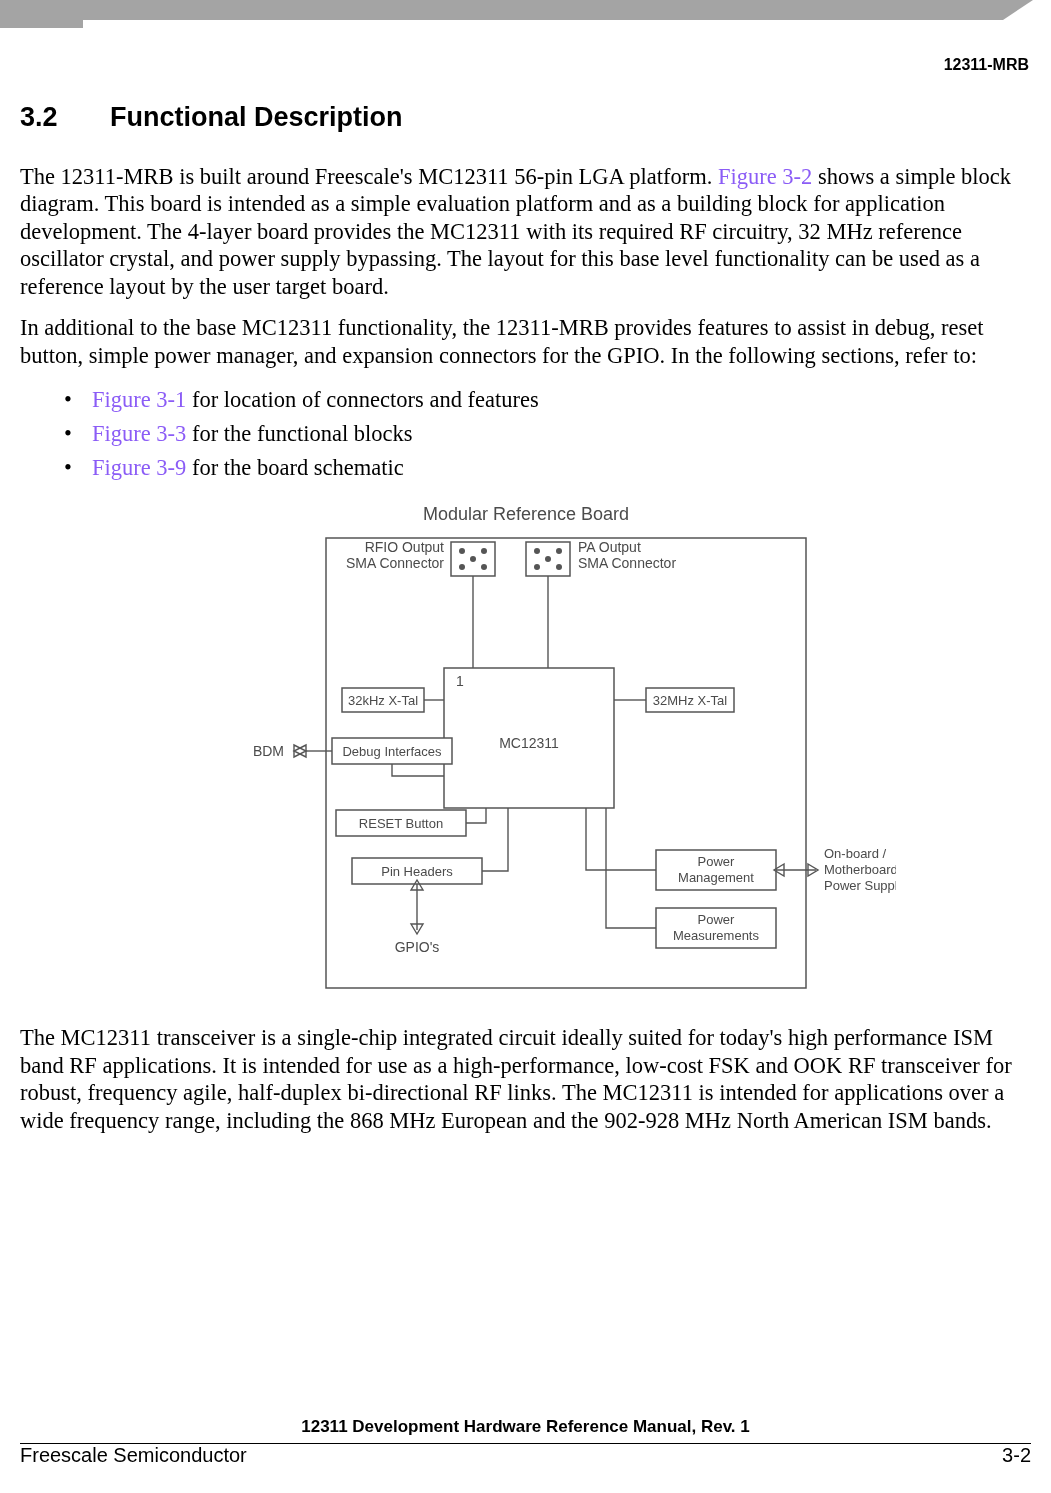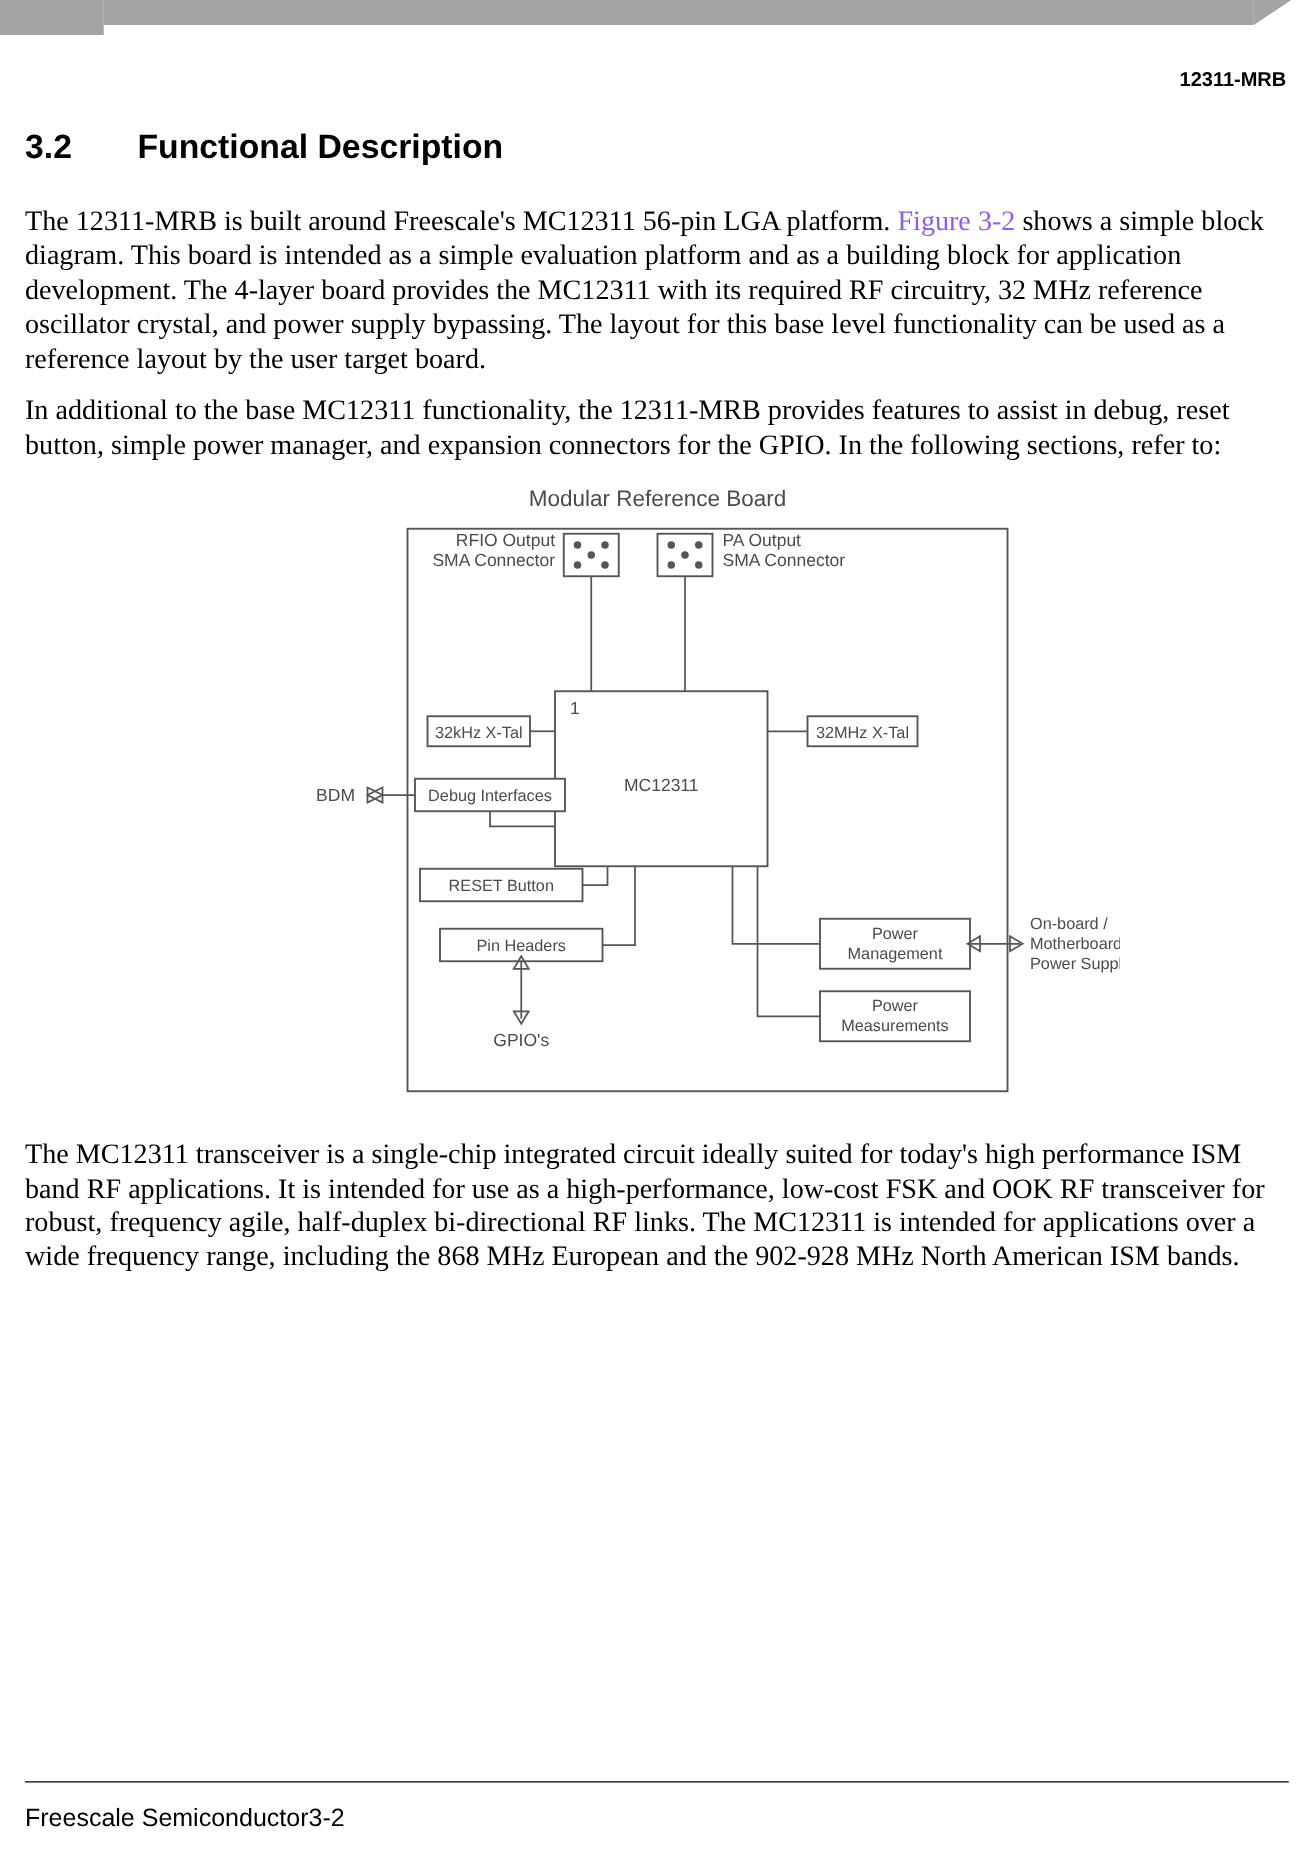--- a/index.html
+++ b/index.html
@@ -109,22 +109,23 @@
   }
   .footer {
     position: absolute;
     left: 20px; right: 20px;
     bottom: 26px;
     font-family: Arial, Helvetica, sans-serif;
   }
   .footer .rule {
     border-top: 1px solid #000;
     margin-top: 6px;
-    padding-top: 18px;
+    padding-top: 0;
     display: flex;
+    justify-content: space-between;
     font-size: 20px;
   }
   .footer .doc-title {
     text-align: center;
     font-weight: bold;
     font-size: 17px;
   }
 </style>
 </head>
 <body>
@@ -140,20 +141,25 @@
   <h2 class="section">
     <span class="num">3.2</span><span>Functional Description</span>
   </h2>
 
   <p class="body">
     <span>The 12311-MRB is built around Freescale's MC12311 56-pin LGA platform. </span><a class="xref" href="#">Figure 3-2</a><span> shows a simple block diagram. This board is intended as a simple evaluation platform and as a building block for application development. The 4-layer board provides the MC12311 with its required RF circuitry, 32 MHz reference oscillator crystal, and power supply bypassing. The layout for this base level functionality can be used as a reference layout by the user target board.</span>
   </p>
 
   <p class="body">In additional to the base MC12311 functionality, the 12311-MRB provides features to assist in debug, reset button, simple power manager, and expansion connectors for the GPIO. In the following sections, refer to:</p>
 
+  <ul class="bullets">
+    <li><a class="xref" href="#">Figure 3-1</a><span> for location of connectors and features</span></li>
+    <li><a class="xref" href="#">Figure 3-3</a><span> for the functional blocks</span></li>
+    <li><a class="xref" href="#">Figure 3-9</a><span> for the board schematic</span></li>
+  </ul>
 
   <div class="figure-wrap">
     <svg class="diagram" width="740" height="520" viewBox="0 0 740 520">
 
       <text x="370" y="22" text-anchor="middle" class="title">Modular Reference Board</text>
 
       <rect class="box" x="170" y="40" width="480" height="450"></rect>
 
       <g>
         <rect class="box" x="295" y="44" width="44" height="34"></rect>
@@ -232,17 +238,18 @@
     </svg>
 
   </div>
 
 
   <p class="body">The MC12311 transceiver is a single-chip integrated circuit ideally suited for today's high performance ISM band RF applications. It is intended for use as a high-performance, low-cost FSK and OOK RF transceiver for robust, frequency agile, half-duplex bi-directional RF links. The MC12311 is intended for applications over a wide frequency range, including the 868 MHz European and the 902-928 MHz North American ISM bands.</p>
 
 </div>
 
 <div class="footer">
+  <div class="doc-title">12311 Development Hardware Reference Manual, Rev. 1</div>
   <div class="rule">
     <span>Freescale Semiconductor</span>
     <span>3-2</span>
   </div>
 </div>
 
 </body></html>

